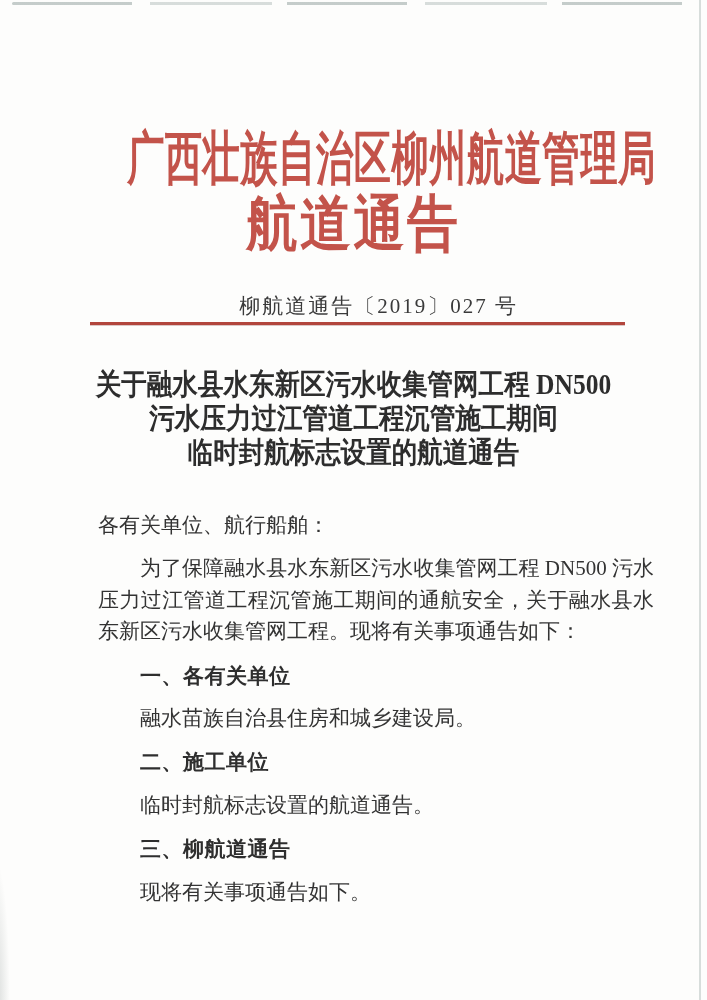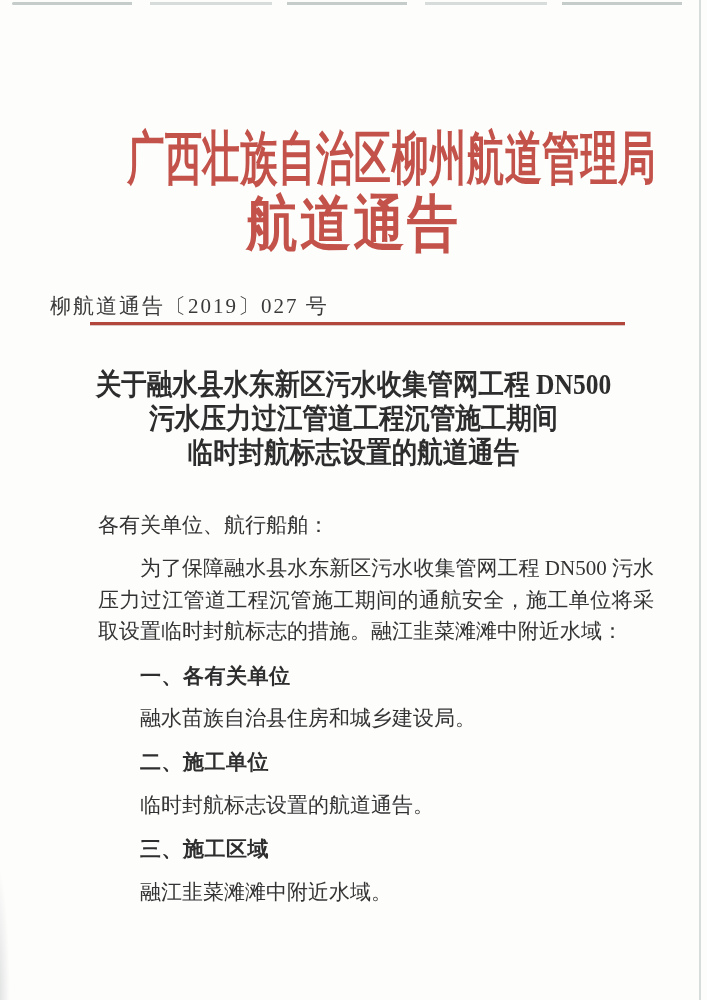--- a/index.html
+++ b/index.html
@@ -64,21 +64,21 @@
     transform-origin: 50% 50%;
     letter-spacing: 3px;
   }
 
   
   .doc-number {
     position: absolute;
     top: 292px; left: 0; width: 100%;
     box-sizing: border-box;
     padding-left: 50px;
-    text-align: left;
+    text-align: center;
     font-size: 21px;
     letter-spacing: 2px;
     color: #3a3a3a;
   }
   .red-rule {
     position: absolute;
     top: 322px; left: 90px;
     width: 535px; height: 3px;
     background: var(--rule-red, #b2453c);
     box-shadow: 0 1px 0 rgba(120,40,35,0.25);
@@ -136,26 +136,26 @@
   <div class="red-rule"></div>
 
   <div class="notice-title">
     <div>关于融水县水东新区污水收集管网工程 DN500</div>
     <div>污水压力过江管道工程沉管施工期间</div>
     <div>临时封航标志设置的航道通告</div>
   </div>
 
   <div class="body-text">
     <p>各有关单位、航行船舶：</p>
-    <p class="indent">为了保障融水县水东新区污水收集管网工程 DN500 污水压力过江管道工程沉管施工期间的通航安全，施工单位将采取设置临时封航标志的措施。融江韭菜滩滩中附近水域：</p>
+    <p class="indent">为了保障融水县水东新区污水收集管网工程 DN500 污水压力过江管道工程沉管施工期间的通航安全，关于融水县水东新区污水收集管网工程。现将有关事项通告如下：</p>
 
     <p class="section-heading">一、各有关单位</p>
     <p class="indent">融水苗族自治县住房和城乡建设局。</p>
 
     <p class="section-heading">二、施工单位</p>
     <p class="indent">临时封航标志设置的航道通告。</p>
 
-    <p class="section-heading">三、施工区域</p>
-    <p class="indent">融江韭菜滩滩中附近水域。</p>
+    <p class="section-heading">三、柳航道通告</p>
+    <p class="indent">现将有关事项通告如下。</p>
 
   </div>
 
 </div>
 
 </body></html>

